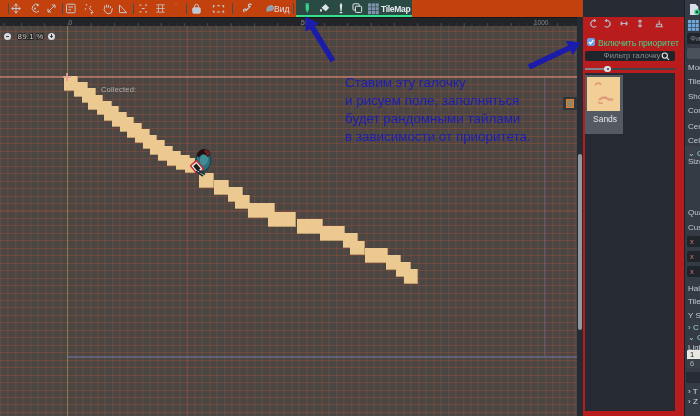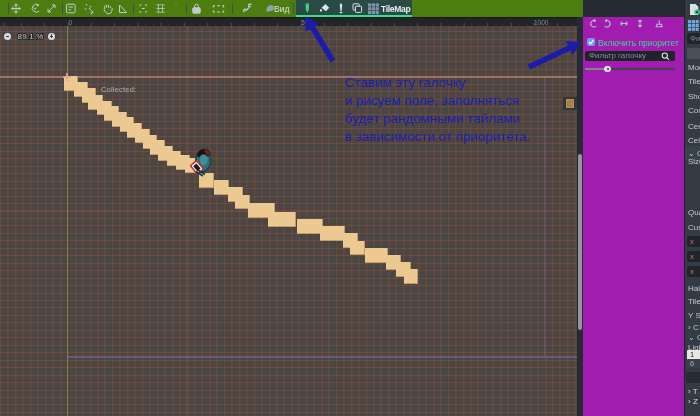--- a/index.html
+++ b/index.html
@@ -10,36 +10,36 @@
   background-color:#494643; overflow:hidden; }
 #gridlayer { position:absolute; left:-2px; top:-2px; width:581px; height:395px;
   background-image:
     repeating-linear-gradient(to right, rgba(190,84,56,0.31) 0, rgba(190,84,56,0.31) 1px, transparent 1px, transparent 7.46px),
     repeating-linear-gradient(to bottom, rgba(190,84,56,0.31) 0, rgba(190,84,56,0.31) 1px, transparent 1px, transparent 7.46px);
   background-position:2.36px 0, 0 0px;
   filter: blur(0.7px); }
 #tilelayer { position:absolute; left:0; top:-26.3px; width:577px; height:416px; filter: blur(0.35px); }
 .tile { position:absolute; width:14.9px; height:14.9px; background:#edc992;
   box-shadow: inset -1px -1px 0 rgba(95,68,40,0.33); }
-#toolbar { position:absolute; left:0; top:0; width:660px; height:17px; background:#4d7c0f; }
+#toolbar { position:absolute; left:0; top:0; width:660px; height:17px; background:#c2410c; }
 #toolbar svg, #panel svg { filter: blur(0.3px); }
 .sep { position:absolute; top:3px; width:1px; height:11px; background:#454d59; }
 #tealsec { position:absolute; left:295.5px; top:0; width:116px; height:17px;
   background:#2a4a44; border-bottom:2px solid #35e18c; }
 #ruler { position:absolute; left:0; top:17px; width:577px; height:9.3px; background:#232428;
   border-top:1.3px solid #17181c; }
 #rulerticks { position:absolute; left:0; top:22.5px; width:577px; height:3.8px;
   background-image:
     repeating-linear-gradient(to right, #44464c 0, #44464c 1px, transparent 1px, transparent 23.31px),
     repeating-linear-gradient(to right, #303238 0, #303238 1px, transparent 1px, transparent 7.77px);
   background-position:20.9px 0, 5.34px 0; }
 .rlabel { position:absolute; top:18.6px; font-size:6.5px; color:#82888f; }
 #vscroll { position:absolute; left:577px; top:17px; width:6px; height:399px; background:#262b33; }
 #vthumb { position:absolute; left:577.8px; top:154px; width:4.2px; height:176px; background:#93989f; border-radius:2px; }
-#panel { position:absolute; left:583px; top:0; width:101px; height:416px; background:#a21caf; }
+#panel { position:absolute; left:583px; top:0; width:101px; height:416px; background:#b91c1c;text-align:center; }
 #paneltop { position:absolute; left:0; top:0; width:101px; height:17px; background:#262b33; }
 #itemlist { position:absolute; left:2px; top:73px; width:90px; height:338px; background:#262b33; }
 #selitem { position:absolute; left:-0.5px; top:2px; width:38px; height:59px; background:#545a62; }
 #searchbox { position:absolute; left:2px; top:50.5px; width:90px; height:10.5px; background:#1f242b;
   border-radius:2px; color:#868c96; font-size:8px; line-height:10.5px; padding-left:4px; }
 #inspector { position:absolute; left:684px; top:0; width:16px; height:416px; background:#343b45;
   border-left:1px solid #1d2127; }
 .ilabel { position:absolute; left:3px; font-size:8px; color:#c3c9d1; white-space:nowrap; }
 .ifield { position:absolute; left:2px; width:20px; height:11px; background:#20252c; border-radius:2px;
   font-size:7.5px; line-height:11px; padding-left:3px; }
@@ -210,20 +210,30 @@
     <div class="t" style="left:15px;top:37.5px;font-size:8.5px;color:#3dd68f">Включить приоритет</div>
     <div id="searchbox">Фильтр галочку</div>
     <svg class="abs" style="left:78px;top:51.5px" width="9" height="9">
         <circle cx="3.8" cy="3.6" r="2.6" stroke="#e8e8e8" stroke-width="1.1" fill="none"></circle>
         <path d="M5.8,5.6 L8,7.8" stroke="#e8e8e8" stroke-width="1.1"></path>
       </svg>
     <div class="abs" style="left:2px;top:68.2px;width:90px;height:1.6px;background:#3f454d"></div>
     <div class="abs" style="left:2px;top:68.2px;width:22px;height:1.6px;background:#80868f"></div>
     <div class="abs" style="left:21.3px;top:65.7px;width:6.6px;height:6.6px;border-radius:50%;background:#dcdee1"></div>
     <div class="abs" style="left:23.5px;top:67.9px;width:2.2px;height:2.2px;border-radius:50%;background:#3a3f46"></div>
+    <div id="itemlist">
+      <div id="selitem"></div>
+      <svg class="abs" style="left:1.5px;top:4px" width="33" height="34" viewBox="0 0 33 34">
+        <rect width="33" height="34" fill="#f2cf97"></rect>
+        <path d="M8,8 q3,-3.5 6,-0.5" stroke="#e09a7a" stroke-width="2" fill="none"></path>
+        <path d="M12,23 q4,-4 8,-1.5 q3,2 6,0.5" stroke="#e09a7a" stroke-width="2.4" fill="none"></path>
+        <path d="M11,25 q2,2 5,1" stroke="#e09a7a" stroke-width="1.5" fill="none"></path>
+      </svg>
+      <div class="t" style="left:8px;top:41px;font-size:8.5px;color:#e6e6e6">Sands</div>
+    </div>
   </div>
 
   <div id="inspector">
     <svg class="abs" style="left:4px;top:3.5px" width="11" height="11" viewBox="0 0 11 11">
       <path d="M1,0 h5.5 l2.8,2.8 v8.2 h-8.3 z" fill="#dce1e8"></path>
       <circle cx="8" cy="8" r="2.8" fill="#3fd492"></circle>
       <path d="M8,6.6 v2.8 M6.6,8 h2.8" stroke="#1c2128" stroke-width="0.9"></path>
     </svg>
     <svg class="abs" style="left:3px;top:20px" width="11" height="11" viewBox="0 0 11 11">
       <g fill="#6fa8dc">

